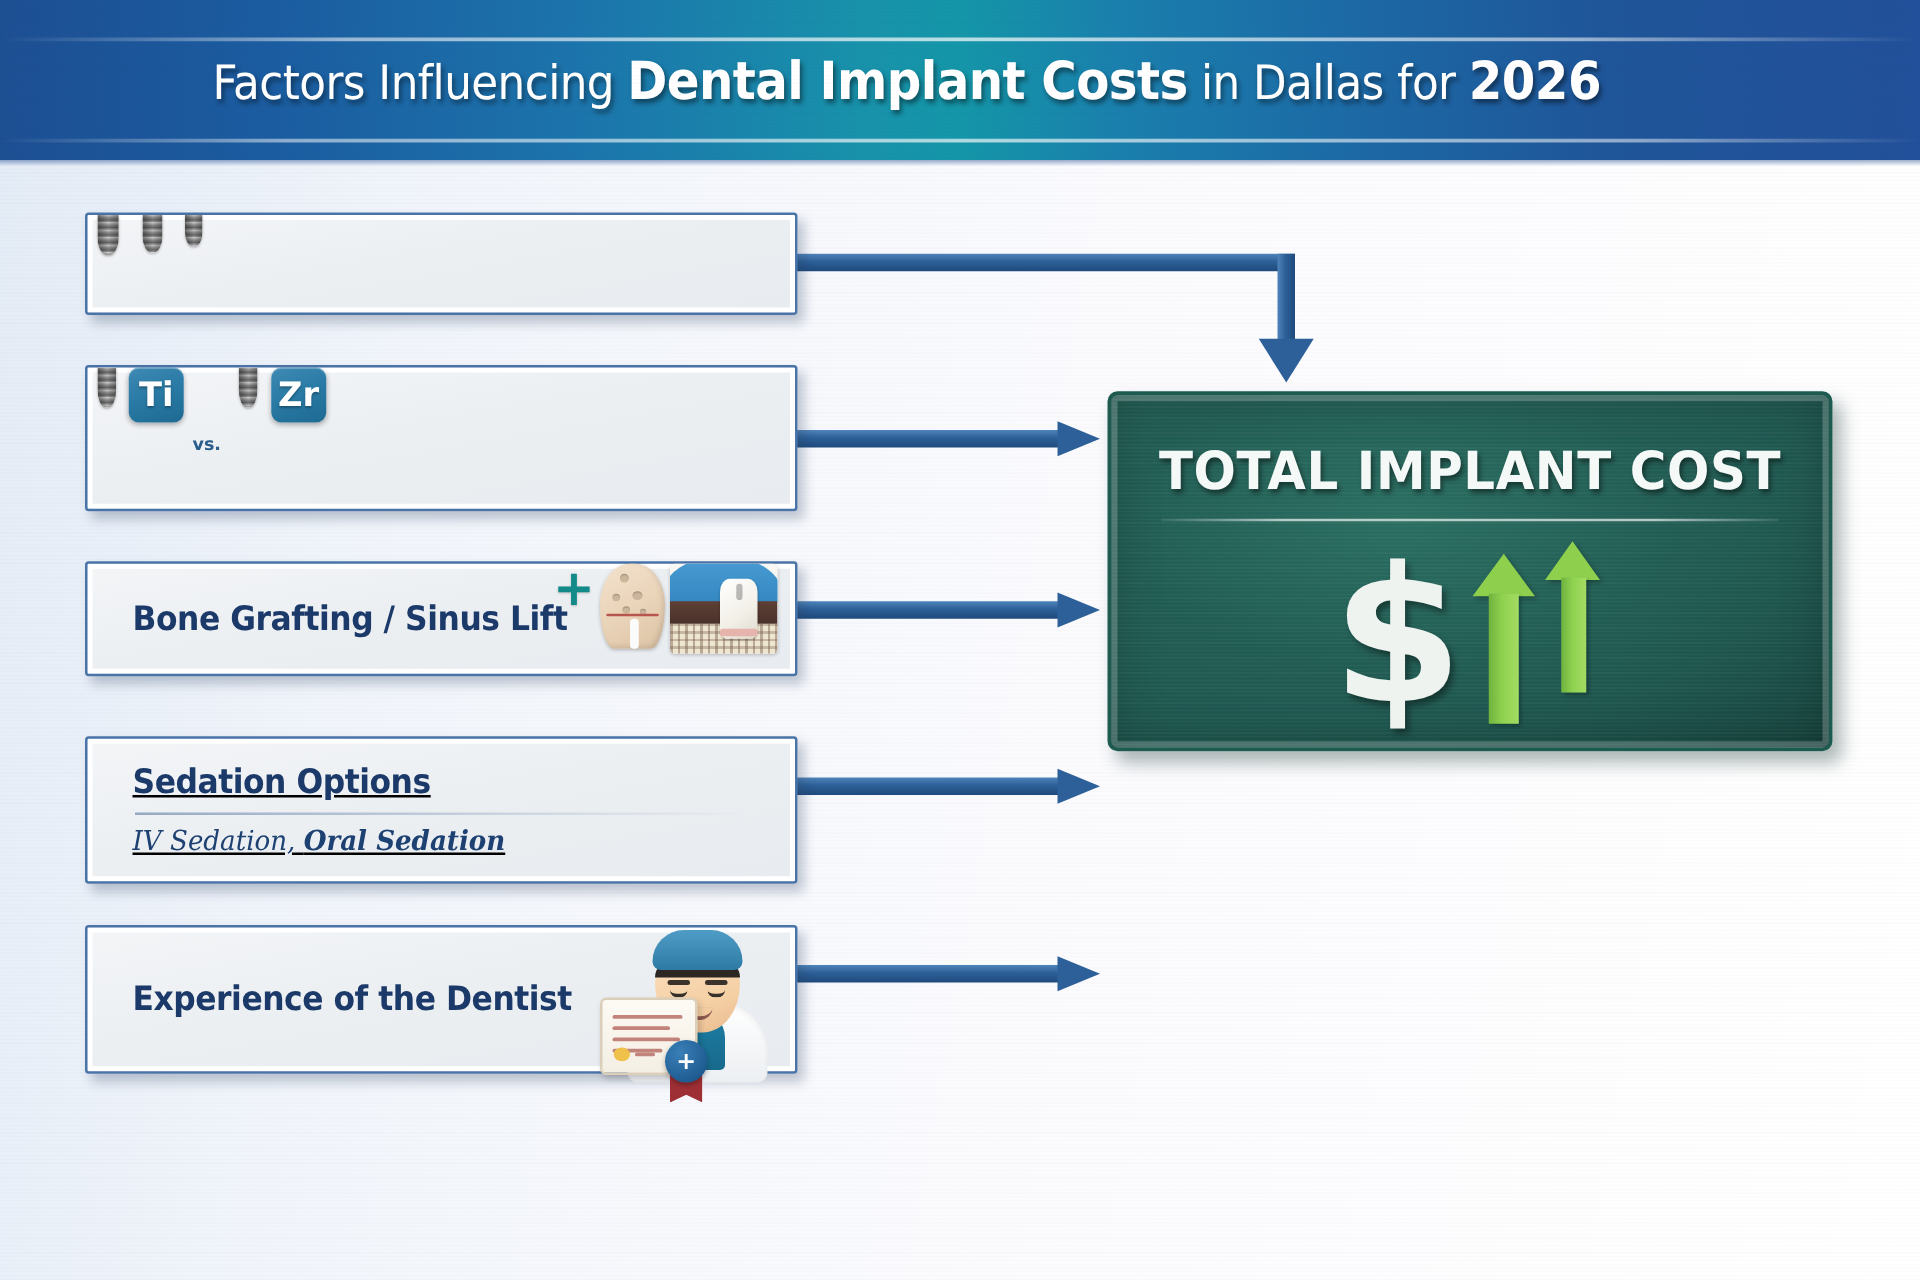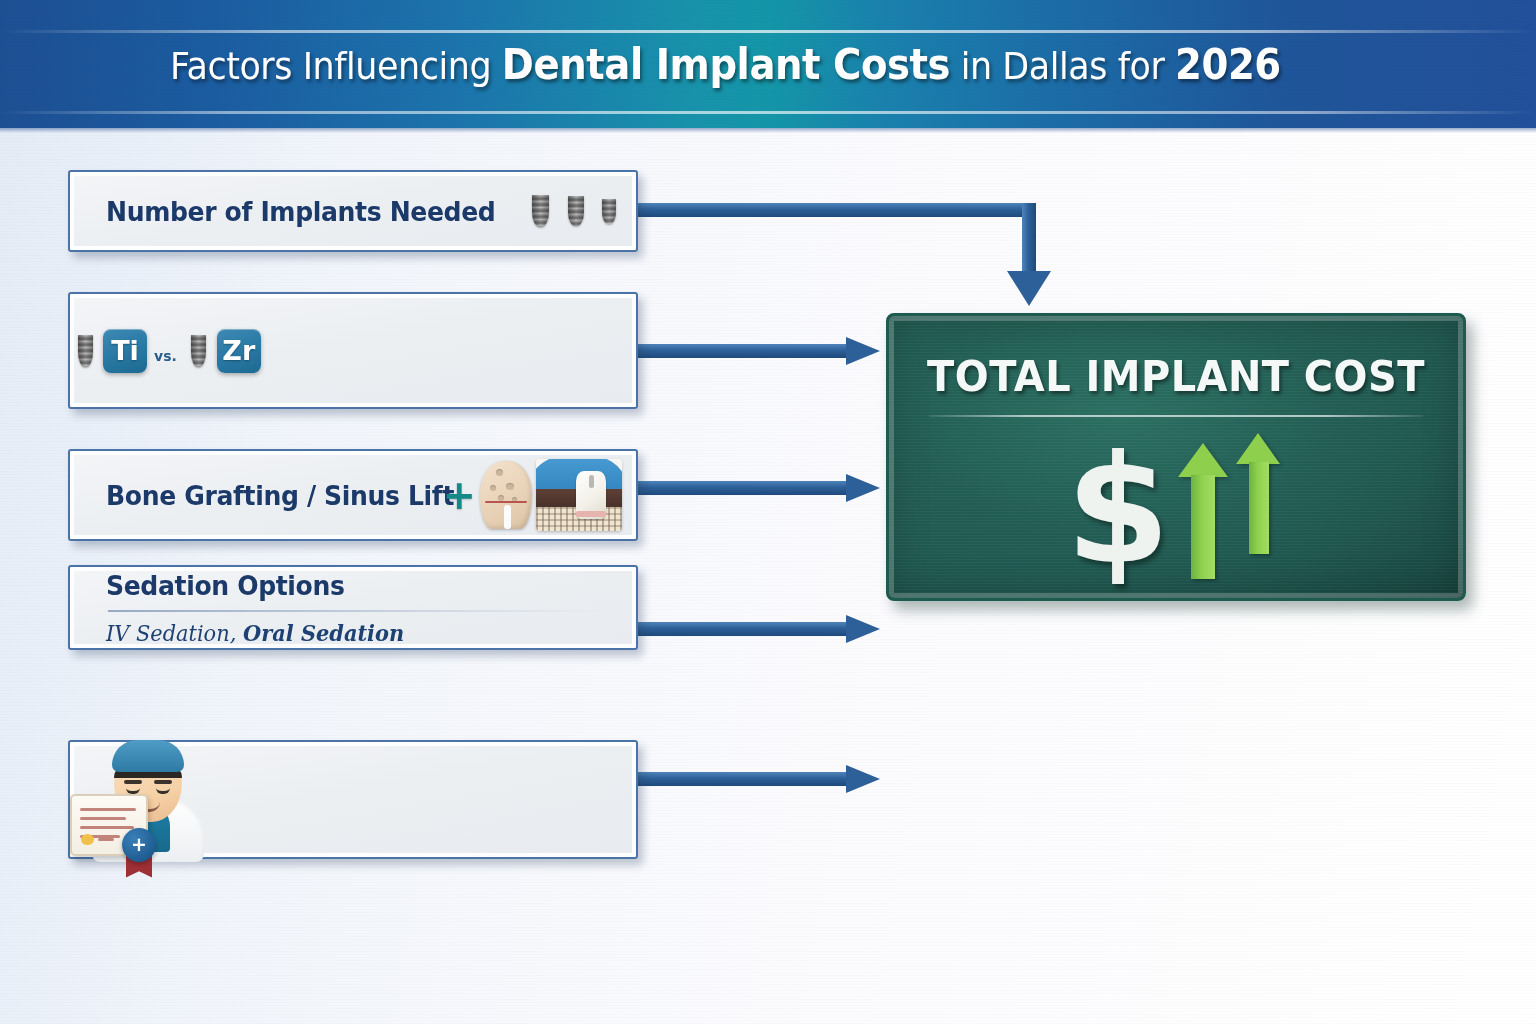--- a/index.html
+++ b/index.html
@@ -135,21 +135,21 @@
     white-space: nowrap;
     transform: scaleX(0.95);
     transform-origin: left center;
   }
   .factor-sub .sub-strong { font-weight: bold; font-style: italic; }
 
   .factor-art {
     position: relative;
     height: 100%;
     display: flex;
-    align-items: center;
+    align-items: flex-start;
     justify-content: flex-end;
     padding-right: 14px;
     flex: 0 0 auto;
   }
 
   
   .implant { position: relative; display: inline-block; }
   .implant .crown {
     width: 100%;
     background: linear-gradient(135deg, #ffffff 0%, #f6f6f4 48%, #dcdbd5 100%);
@@ -591,23 +591,20 @@
     <polygon points="846,615 846,643 880,629" fill="#2d6098"></polygon>
   </g>
 
   <g>
     <rect x="636" y="772" width="212" height="14" fill="url(#connGrad)"></rect>
     <polygon points="846,765 846,793 880,779" fill="#2d6098"></polygon>
   </g>
 </svg>
 
 <div class="factor-box" style="top:170px;height:82px;">
-  <div class="factor-text">
-    <div class="factor-title">Number of Implants Needed</div>
-  </div>
   <div class="factor-art">
     <span class="implant" style="width:32px;margin-right:5px;">
       <span class="crown" style="height:30px;"></span>
       <span class="screw" style="width:17px;height:32px;display:block;"></span>
     </span>
     <span class="implant" style="width:30px;margin-right:5px;">
       <span class="crown" style="height:28px;"></span>
       <span class="screw" style="width:16px;height:30px;display:block;"></span>
     </span>
     <span class="implant" style="width:26px;">
@@ -649,29 +646,32 @@
     </span>
     <span class="sinus-art" style="margin-left:4px;">
       <span class="sinus-dome"></span>
       <span class="sinus-bone"></span>
       <span class="sinus-spongy"></span>
       <span class="sinus-implant"></span>
     </span>
   </div>
 </div>
 
-<div class="factor-box" style="top:565px;height:85px;">
+<div class="factor-box" style="top:589px;height:118px;text-decoration:underline;">
   <div class="factor-text">
     <div class="factor-title">Sedation Options</div>
     <div class="factor-rule"></div>
     <div class="factor-sub"><span>IV Sedation, </span><span class="sub-strong">Oral Sedation</span></div>
   </div>
 </div>
 
 <div class="factor-box" style="top:740px;height:119px;">
+  <div class="factor-text">
+    <div class="factor-title">Experience of the Dentist</div>
+  </div>
   <div class="factor-art" style="padding-right:6px;overflow:visible;">
     <span class="dentist">
       <span class="d-coat"></span>
       <span class="d-scrub"></span>
       <span class="d-head"></span>
       <span class="d-hair"></span>
       <span class="d-cap"></span>
       <span class="d-brow" style="left:54px;top:42px;"></span>
       <span class="d-brow" style="left:84px;top:42px;"></span>
       <span class="d-eye" style="left:56px;top:50px;"></span>

